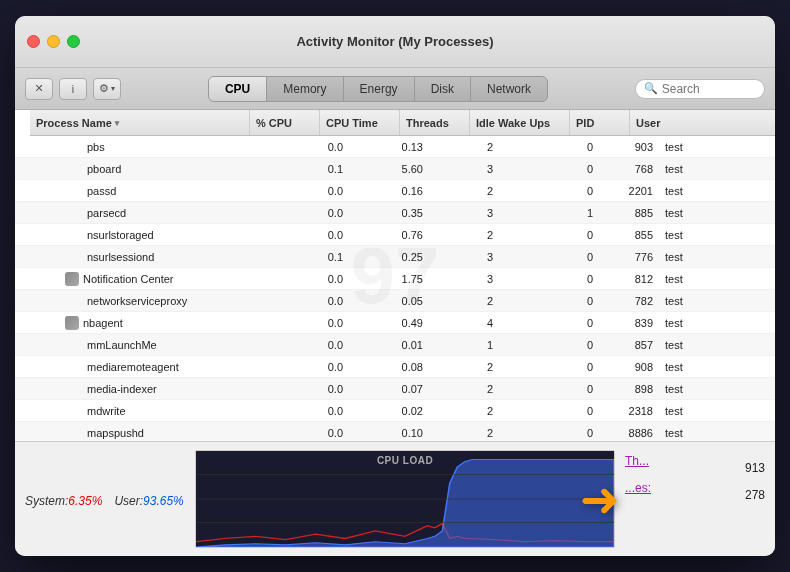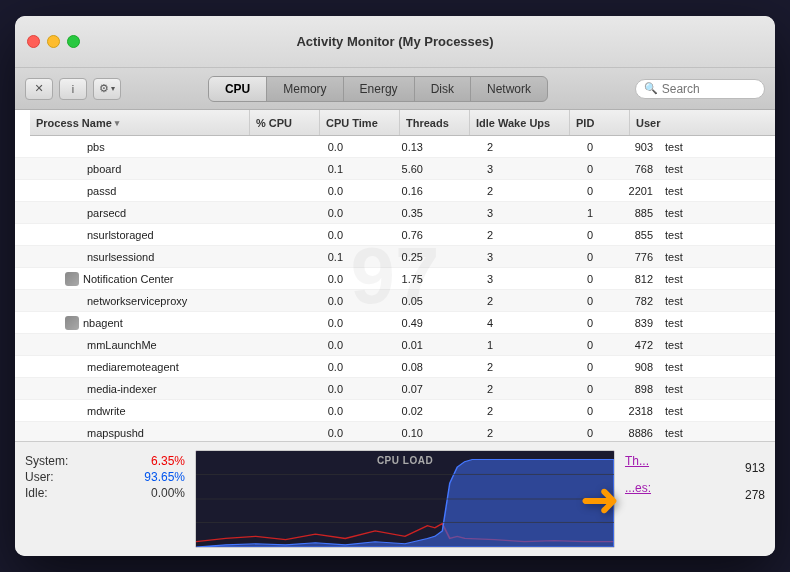--- a/index.html
+++ b/index.html
@@ -195,23 +195,24 @@
       background: #f0f0f0;
       border-top: 1px solid #ccc;
       display: flex;
       padding: 8px 10px;
       gap: 10px;
       position: relative;
     }
     .stats-panel {
       width: 160px;
       display: flex;
-      flex-direction: column;
-      gap: 2px;
+      flex-direction: row;
+      gap: 12px;
       padding-top: 4px;
+      font-style: italic;
     }
     .stat-row {
       display: flex;
       justify-content: space-between;
       align-items: center;
       font-size: 12px;
     }
     .stat-label { color: #333; }
     .stat-value-red { color: #e00; font-weight: 500; }
     .stat-value-blue { color: #0055ee; font-weight: 500; }
@@ -464,21 +465,21 @@
         </div>
         <div class="table-row">
           <div class="td td-name">
             <div style="width: 18px;"></div>
             <span>mmLaunchMe</span>
           </div>
           <div class="td td-right">0.0</div>
           <div class="td td-right">0.01</div>
           <div class="td td-right">1</div>
           <div class="td td-right">0</div>
-          <div class="td td-right">472</div>
+          <div class="td td-right">857</div>
           <div class="td">test</div>
         </div>
         <div class="table-row">
           <div class="td td-name">
             <div style="width: 18px;"></div>
             <span>mediaremoteagent</span>
           </div>
           <div class="td td-right">0.0</div>
           <div class="td td-right">0.08</div>
           <div class="td td-right">2</div>

